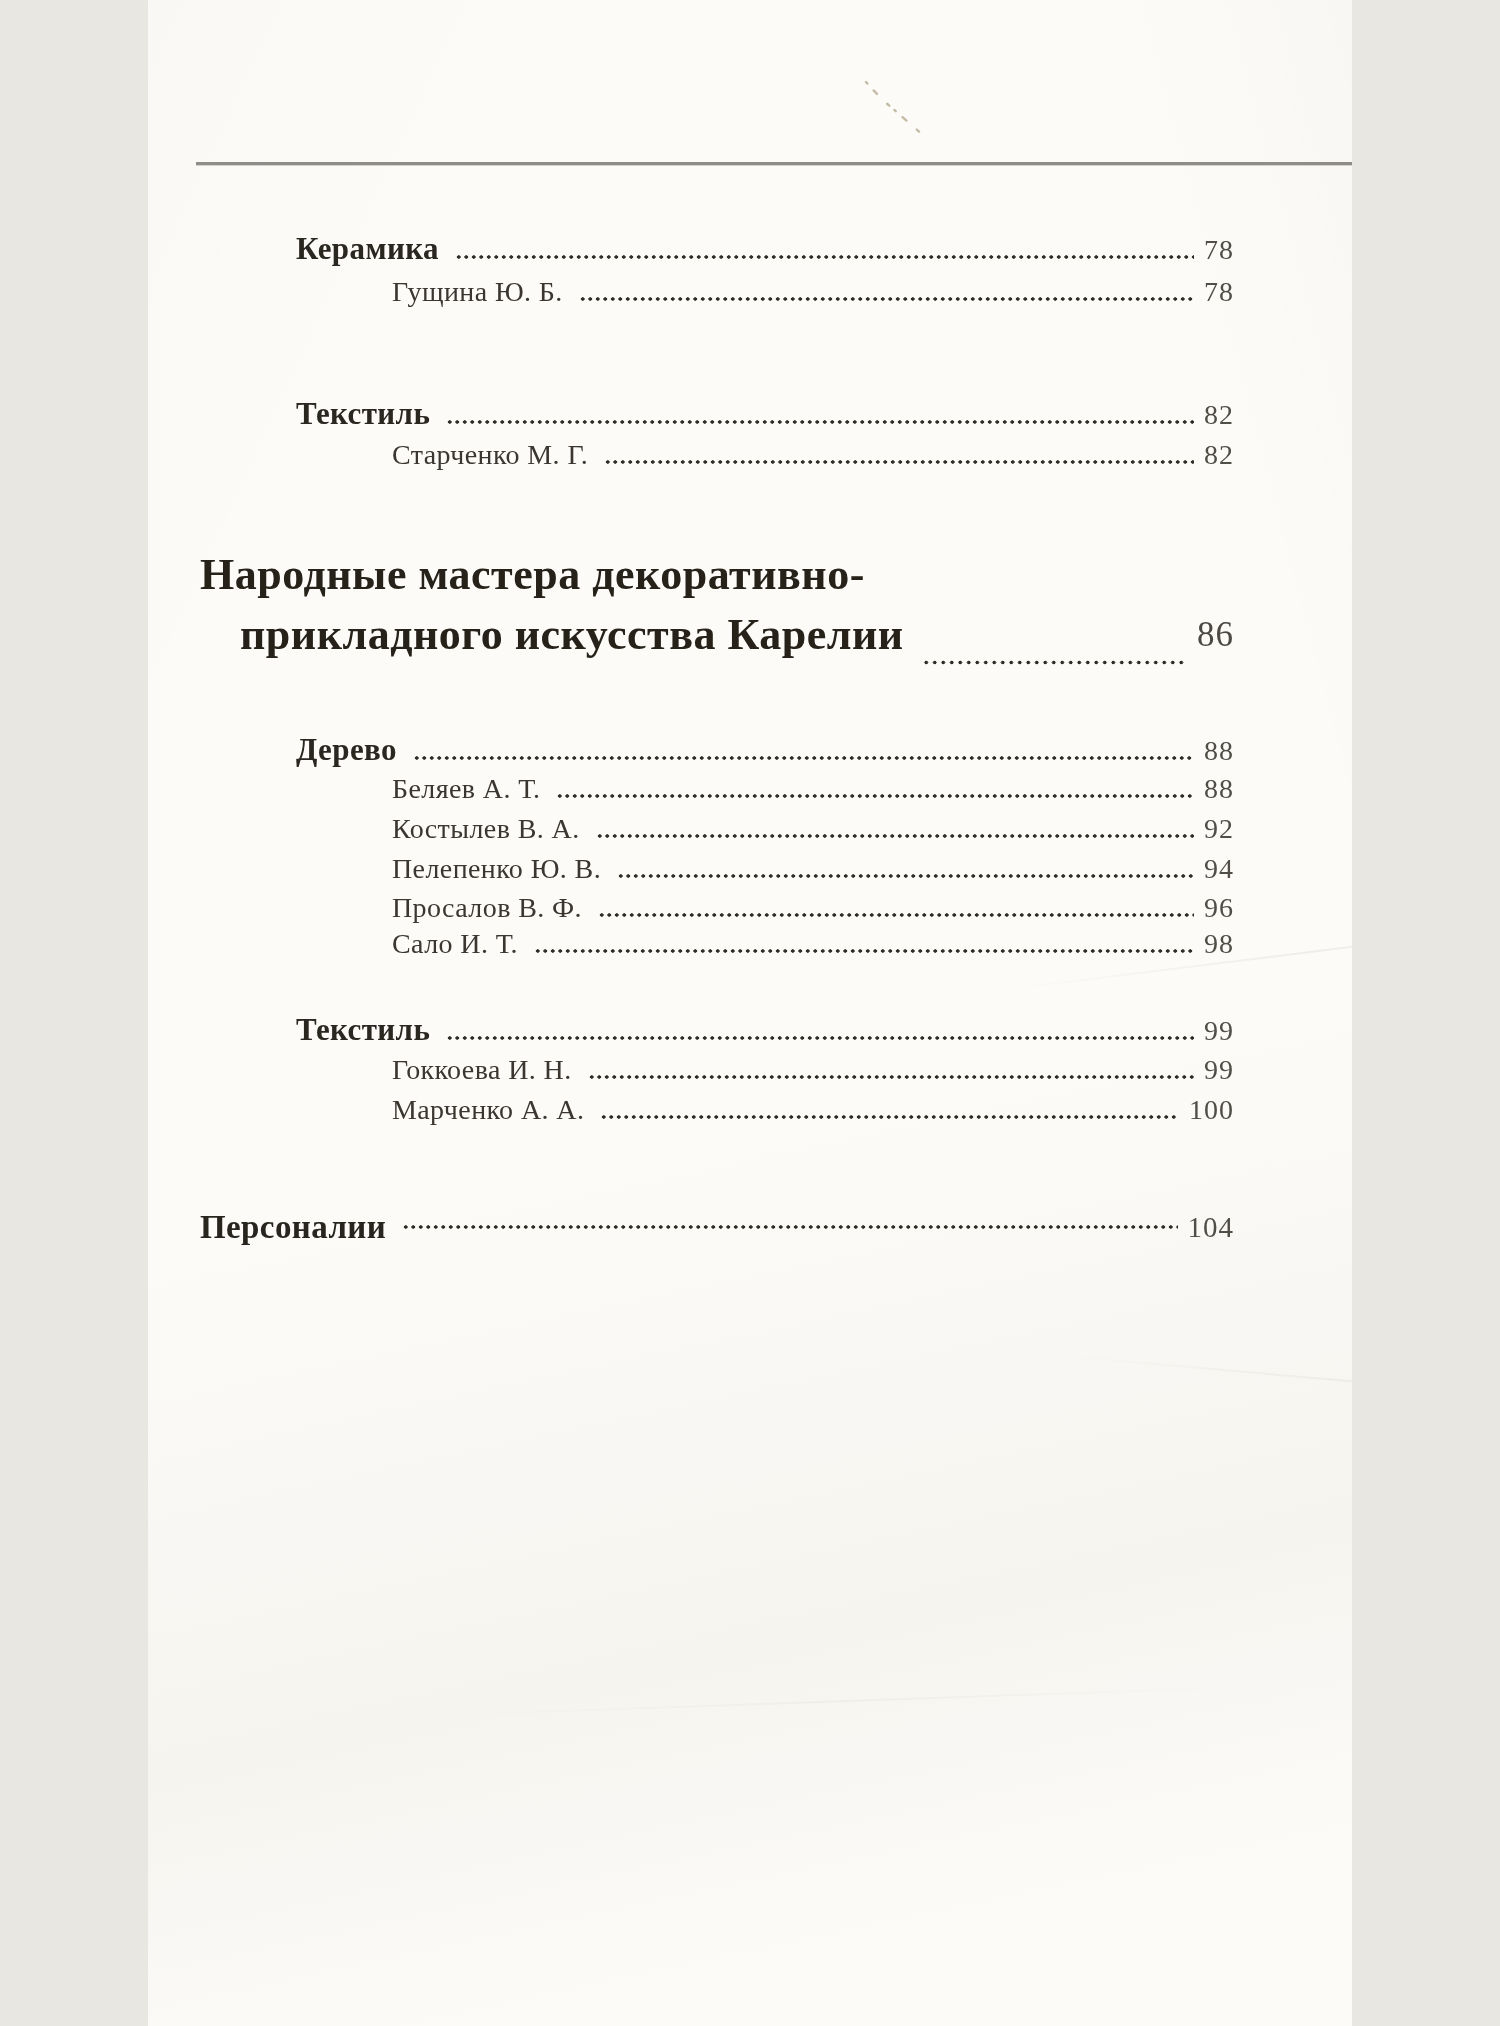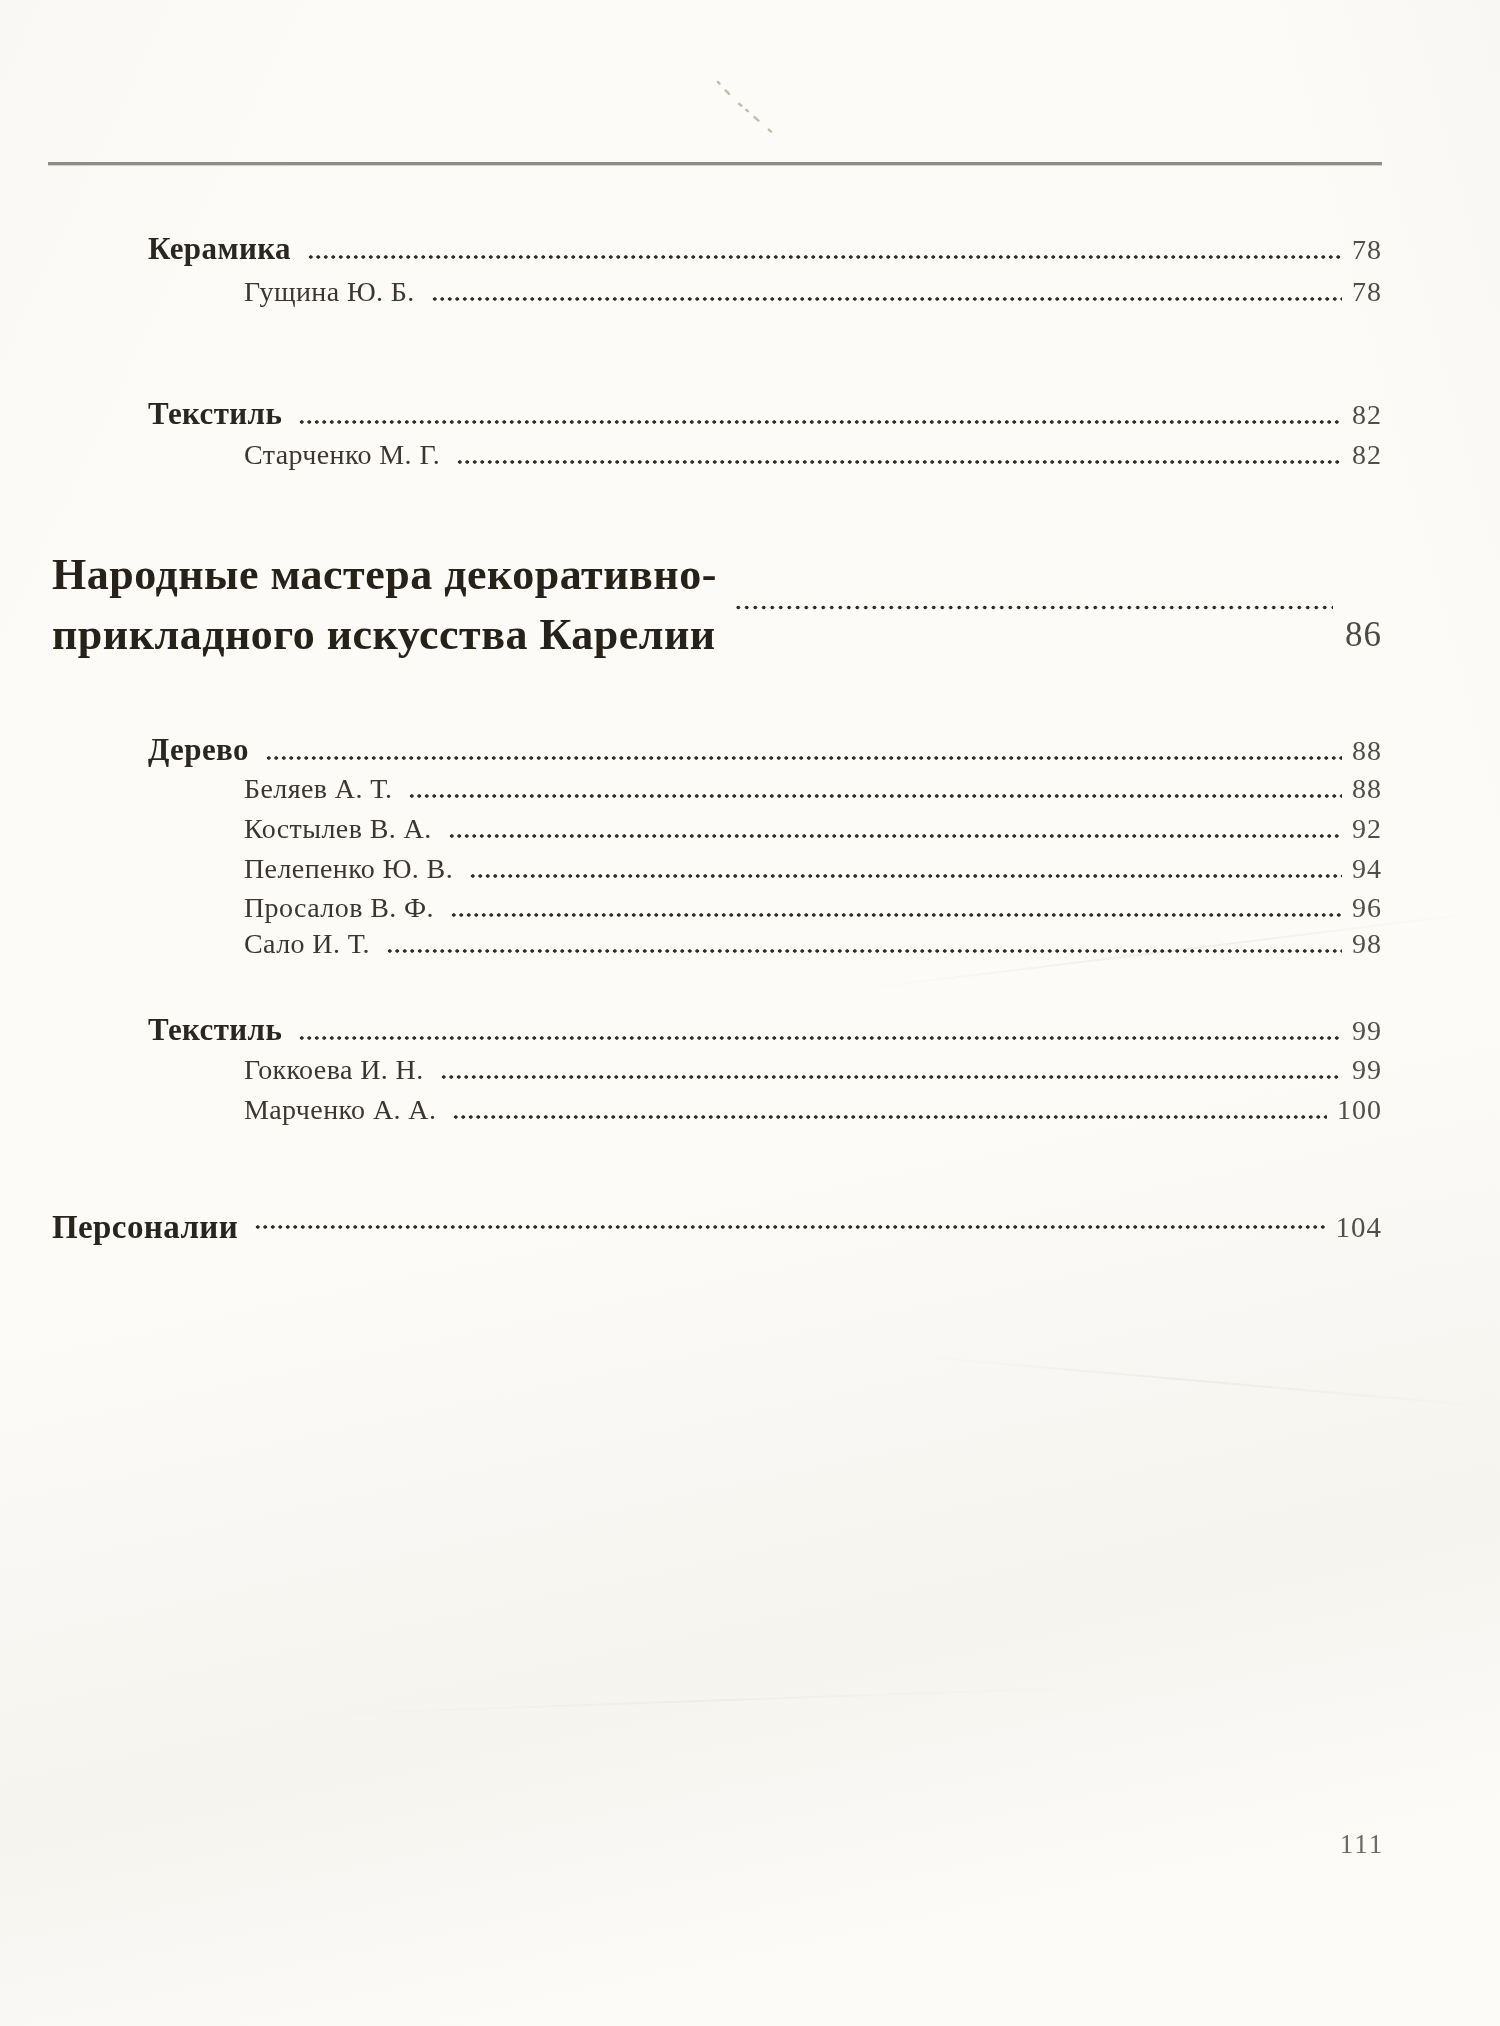--- a/index.html
+++ b/index.html
@@ -1,18 +1,18 @@
 <!DOCTYPE html>
 <html><head>
 <meta charset="utf-8">
 <style>
   html, body { margin: 0; padding: 0; background: #e9e7e2; }
   .page {
     position: relative;
-    width: 1500px;
+    width: 1204px;
     height: 2026px;
     margin: 0 auto;
     background:
       linear-gradient(115deg, rgba(0,0,0,0.012) 0%, rgba(0,0,0,0) 18%),
       linear-gradient(255deg, rgba(0,0,0,0.015) 0%, rgba(0,0,0,0) 14%),
       linear-gradient(168deg, rgba(255,255,255,0) 55%, rgba(228,224,214,0.25) 78%, rgba(255,255,255,0) 92%),
       #fcfbf8;
     overflow: hidden;
     font-family: "Liberation Serif", "DejaVu Serif", serif;
     color: #2f2b26;
@@ -75,21 +75,21 @@
     position: absolute;
     left: 52px;
     right: 118px;
     top: 545px;
     font-size: 44px;
     line-height: 60px;
     font-weight: bold;
     color: #262219;
     letter-spacing: 0.5px;
   }
-  .chapter .line2 { display: flex; align-items: flex-start; white-space: nowrap; }
+  .chapter .line2 { display: flex; align-items: flex-end; white-space: nowrap; margin-left: 40px; }
   .chapter .leader {
     height: 5px;
     margin: 0 12px 0 18px;
     background-image: radial-gradient(circle, #2e2a24 1.7px, rgba(0,0,0,0) 2.1px);
     background-size: 8.5px 5px;
   }
   .chapter .pagenum { font-size: 35px; color: #4c4944; }
   .chapter-single .pagenum { font-size: 29px; }
 
   .folio {

